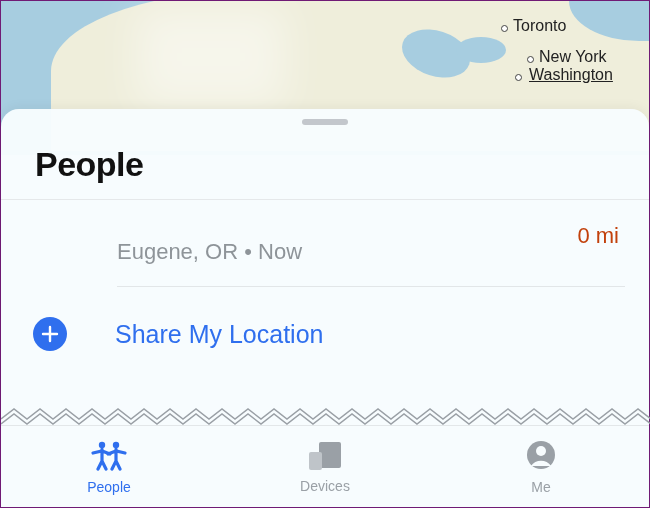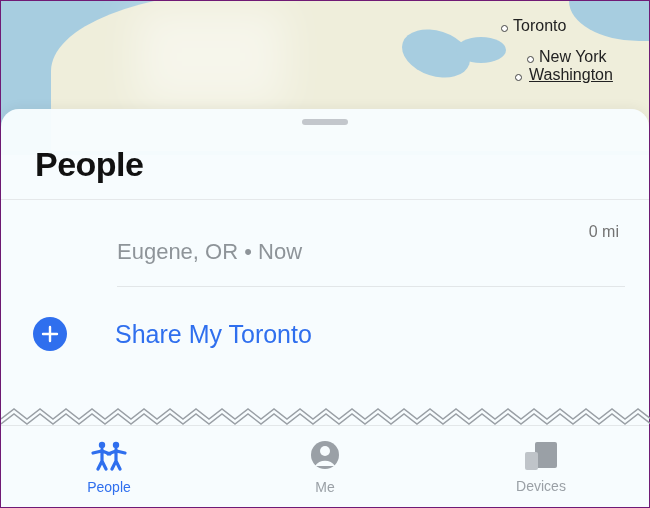--- a/index.html
+++ b/index.html
@@ -21,21 +21,21 @@
   .wa-dot   { left: 514px; top: 73px; }
   .wa-lbl   { left: 528px; top: 65px; text-decoration: underline; }
   .fog { position:absolute; left:135px; top:6px; width:150px; height:100px; background: rgba(255,255,255,0.45); filter: blur(20px); }
   
   .sheet { position: absolute; left: 0; right: 0; top: 108px; bottom: 82px; background: rgba(247,252,254,0.97); border-top-left-radius: 18px; border-top-right-radius: 18px; box-shadow: 0 -2px 12px rgba(0,0,0,0.05); }
   .grabber { position: absolute; top: 10px; left: 50%; transform: translateX(-50%); width: 46px; height: 6px; border-radius: 3px; background: #c3c7cc; }
   .sheet-title { position: absolute; top: 36px; left: 34px; font-size: 34px; font-weight: 700; color: #111; letter-spacing: -0.5px; }
   .sep { position: absolute; left: 0; right: 0; top: 90px; height: 1px; background: #e5e8ea; }
   .person-row { position: absolute; top: 100px; left: 0; right: 0; height: 78px; }
   .person-sub { position: absolute; left: 116px; top: 30px; font-size: 22px; color: #8e9499; }
-  .person-dist { position: absolute; right: 30px; top: 14px; font-size: 16px; color: #737373; }
+  .person-dist { position: absolute; right: 30px; top: 14px; font-size: 22px; color: #c2410c; }
   .row-sep { position: absolute; left: 116px; right: 24px; bottom: 0; height: 1px; background: #e2e6e8; }
   .share-row { position: absolute; top: 198px; left: 0; right: 0; height: 54px; display: flex; align-items: center; cursor: pointer; }
   .plus-badge { margin-left: 32px; width: 34px; height: 34px; border-radius: 50%; background: #2f6fee; display: flex; align-items: center; justify-content: center; }
   .share-label { margin-left: 48px; font-size: 25px; color: #2f6fee; font-weight: 400; }
   .zigzag { position: absolute; left: 0; right: 0; bottom: 0; height: 18px; }
   
   .tabbar { position: absolute; left: 0; right: 0; bottom: 0; height: 82px; background: #f7fcfe; display: flex; border-top: 1px solid #e3e7e9; }
   .tab { flex: 1; display: flex; flex-direction: column; align-items: center; justify-content: center; gap: 4px; cursor: pointer; }
   .tab-label { font-size: 14px; }
   .tab.active .tab-label { color: #2f6fee; }
@@ -73,21 +73,21 @@
       <div class="person-dist">0 mi</div>
       <div class="row-sep"></div>
     </div>
 
     <div class="share-row">
       <div class="plus-badge">
         <svg width="18" height="18" viewBox="0 0 18 18">
             <path d="M9 2v14M2 9h14" stroke="#fff" stroke-width="2.4" stroke-linecap="round"></path>
           </svg>
       </div>
-      <div class="share-label">Share My Toronto</div>
+      <div class="share-label">Share My Location</div>
     </div>
 
     <svg class="zigzag" viewBox="0 0 650 18" preserveAspectRatio="none">
       <path d="M0 12 L13 2 L26 12 L39 2 L52 12 L65 2 L78 12 L91 2 L104 12 L117 2 L130 12 L143 2 L156 12 L169 2 L182 12 L195 2 L208 12 L221 2 L234 12 L247 2 L260 12 L273 2 L286 12 L299 2 L312 12 L325 2 L338 12 L351 2 L364 12 L377 2 L390 12 L403 2 L416 12 L429 2 L442 12 L455 2 L468 12 L481 2 L494 12 L507 2 L520 12 L533 2 L546 12 L559 2 L572 12 L585 2 L598 12 L611 2 L624 12 L637 2 L650 12" fill="none" stroke="#9aa0a6" stroke-width="1.5"></path>
       <path d="M0 17 L13 7 L26 17 L39 7 L52 17 L65 7 L78 17 L91 7 L104 17 L117 7 L130 17 L143 7 L156 17 L169 7 L182 17 L195 7 L208 17 L221 7 L234 17 L247 7 L260 17 L273 7 L286 17 L299 7 L312 17 L325 7 L338 17 L351 7 L364 17 L377 7 L390 17 L403 7 L416 17 L429 7 L442 17 L455 7 L468 17 L481 7 L494 17 L507 7 L520 17 L533 7 L546 17 L559 7 L572 17 L585 7 L598 17 L611 7 L624 17 L637 7 L650 17" fill="none" stroke="#9aa0a6" stroke-width="1.5"></path>
     </svg>
   </div>
 
   <div class="tabbar">
     <div class="tab active">
@@ -99,33 +99,33 @@
             <path d="M15 10 v12 M15 22 l-4 8 M15 22 l4 8 M6 14 l9 -2 l8 3"></path>
             <path d="M29 10 v12 M29 22 l-4 8 M29 22 l4 8 M21 15 l8 -3 l9 2"></path>
           </g>
         </svg>
       </span>
       <span class="tab-label">People</span>
     </div>
 
     <div class="tab inactive">
       <span>
+        <svg width="38" height="30" viewBox="0 0 38 30">
+          <rect x="13" y="2" width="22" height="26" rx="2" fill="#9aa0a6"></rect>
+          <rect x="3" y="12" width="13" height="18" rx="2" fill="#bfc4c9"></rect>
+        </svg>
+      </span>
+      <span class="tab-label">Devices</span>
+    </div>
+
+    <div class="tab inactive">
+      <span>
         <svg width="32" height="32" viewBox="0 0 32 32">
           <circle cx="16" cy="16" r="14" fill="#9aa0a6"></circle>
           <circle cx="16" cy="12" r="5" fill="#f7fcfe"></circle>
           <path d="M6 27 a12 12 0 0 1 20 0" fill="#f7fcfe"></path>
         </svg>
       </span>
       <span class="tab-label">Me</span>
     </div>
-
-    <div class="tab inactive">
-      <span>
-        <svg width="38" height="30" viewBox="0 0 38 30">
-          <rect x="13" y="2" width="22" height="26" rx="2" fill="#9aa0a6"></rect>
-          <rect x="3" y="12" width="13" height="18" rx="2" fill="#bfc4c9"></rect>
-        </svg>
-      </span>
-      <span class="tab-label">Devices</span>
-    </div>
   </div>
 
 </div>
 
 </body></html>

